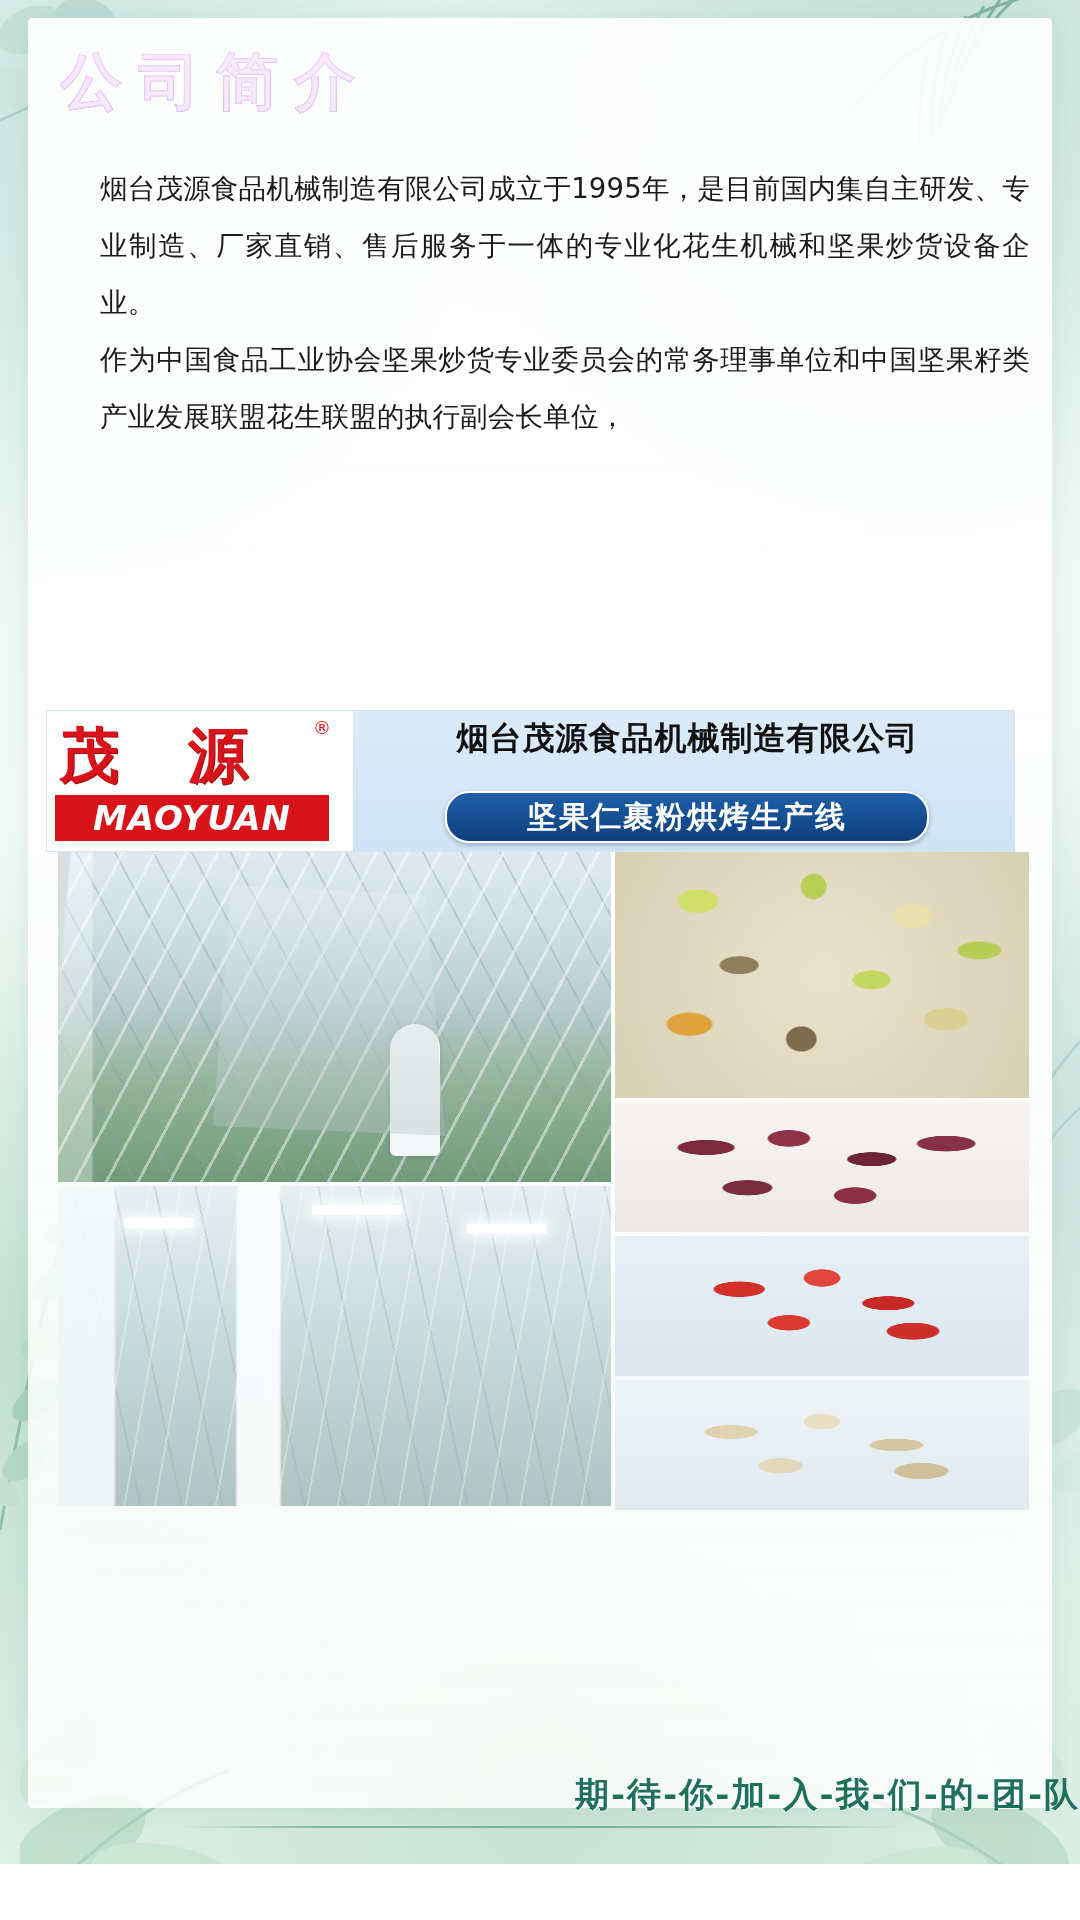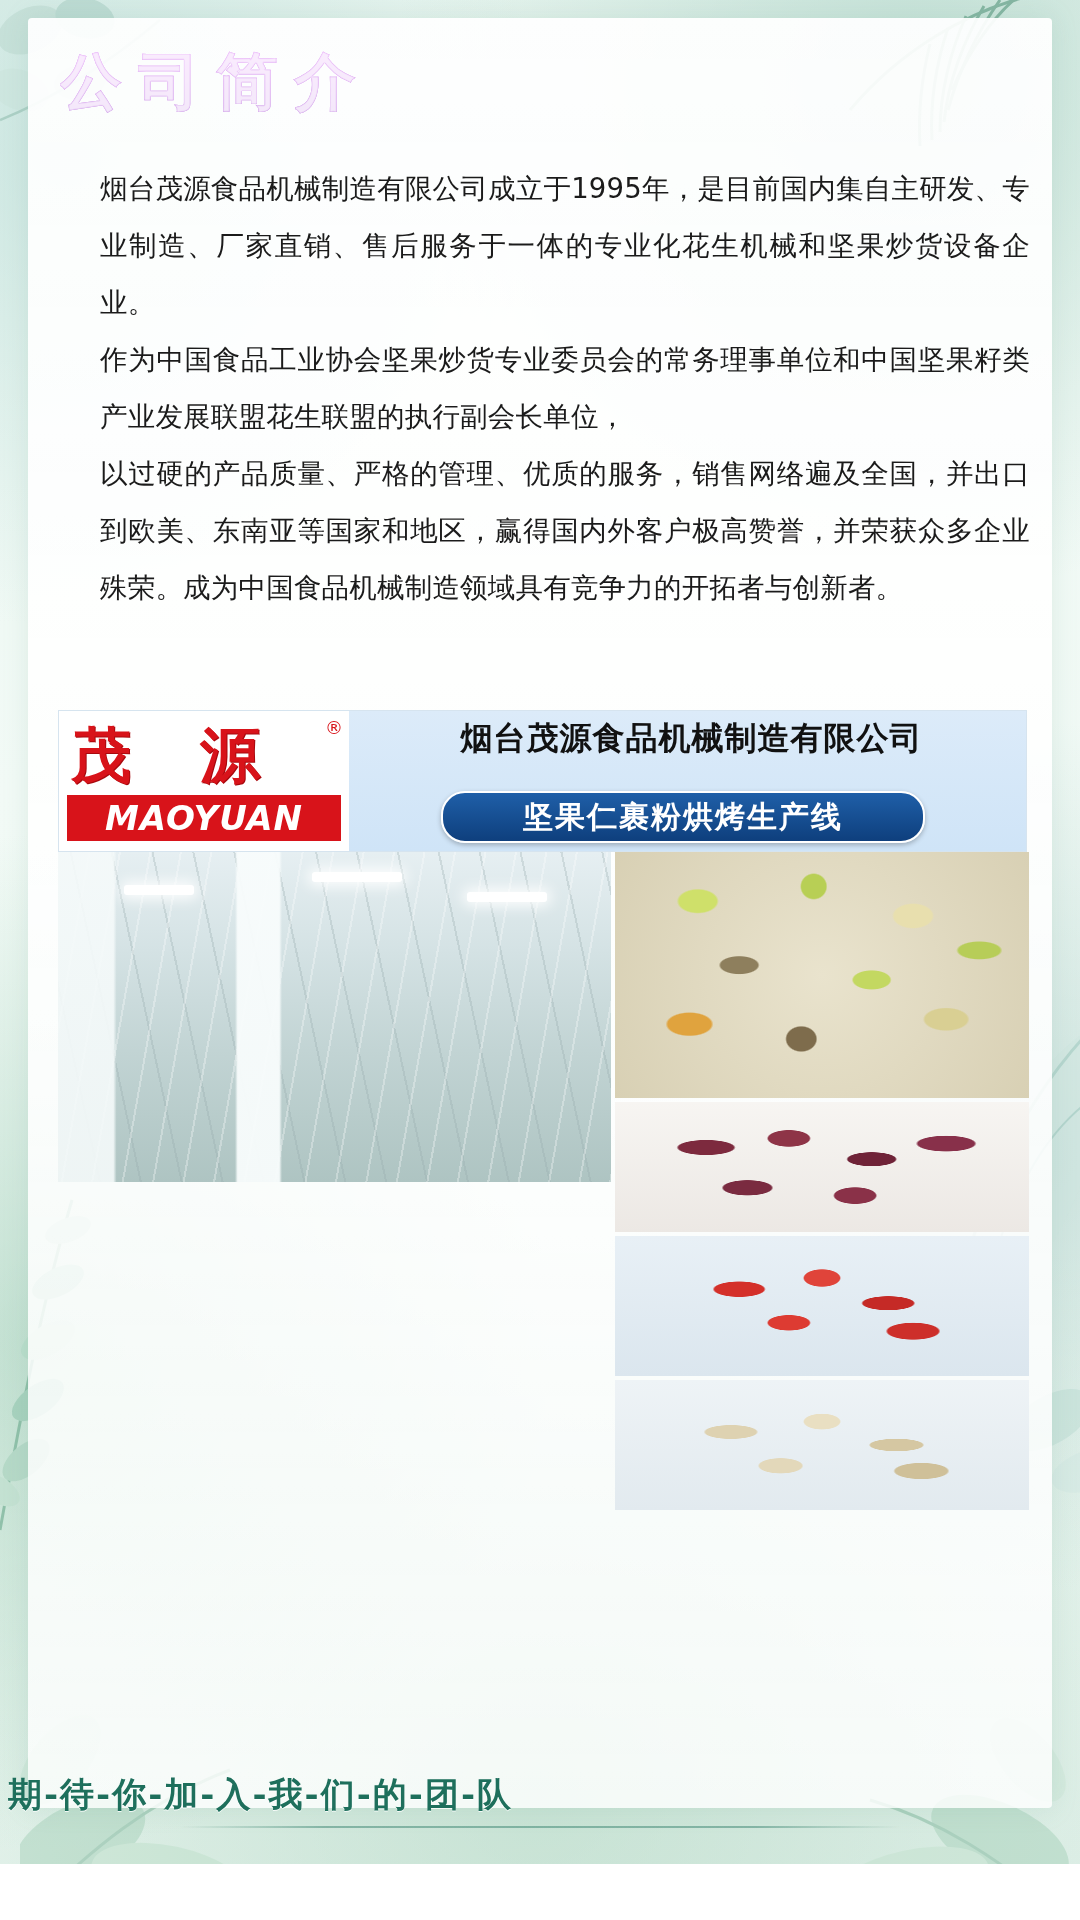--- a/index.html
+++ b/index.html
@@ -81,28 +81,29 @@
   }
   .body-text p {
     margin: 0;
     text-align: justify;
     text-justify: inter-ideograph;
   }
 
   
   .banner {
     position: absolute;
-    left: 58px;
+    left: 46px;
     top: 710px;
     width: 967px;
     height: 140px;
     display: flex;
     background: #ffffff;
     border: 1px solid #d6e4ef;
     overflow: hidden;
+    gap: 16px;
   }
   .banner-logo {
     width: 290px;
     height: 100%;
     background: #ffffff;
     position: relative;
     flex: 0 0 290px;
   }
   .logo-top {
     position: absolute;
@@ -328,21 +329,21 @@
       radial-gradient(ellipse at 74% 70%, #cfc099 0 6%, rgba(0,0,0,0) 6.5%),
       linear-gradient(180deg, #eef3f6 0%, #e2eaef 100%);
   }
 
   
   .footer {
     position: absolute;
     left: 8px;
     right: 0;
     bottom: 46px;
-    text-align: left;
+    text-align: right;
   }
   .footer-text {
     display: inline-block;
     font-family: "DejaVu Serif", "Liberation Serif", serif;
     font-size: 34px;
     font-weight: bold;
     color: #1e6f5c;
     letter-spacing: 2px;
     text-shadow: 0 1px 0 rgba(255,255,255,0.8);
   }
@@ -435,38 +436,41 @@
     </svg>
   </div>
 
   <div class="content-card"></div>
 
   <div class="title">公司简介</div>
 
   <div class="body-text">
     <p>烟台茂源食品机械制造有限公司成立于1995年，是目前国内集自主研发、专业制造、厂家直销、售后服务于一体的专业化花生机械和坚果炒货设备企业。</p>
     <p> 作为中国食品工业协会坚果炒货专业委员会的常务理事单位和中国坚果籽类产业发展联盟花生联盟的执行副会长单位，</p>
-    <p>以过硬的产品质量、严格的管理、优质的服务，销售网络遍及全国，并出口到欧美、东南亚等国家和地区，赢得国内外客户极高赞誉，并荣获众多企业殊荣。成为中国食品机械制造领域具有竞争力的开拓者与创新者。</p>
   </div>
 
   <div class="banner">
     <div class="banner-logo">
       <div class="logo-top">
         <span class="logo-cn">茂 源</span>
       </div>
       <span class="logo-reg">®</span>
       <div class="logo-bottom">MAOYUAN</div>
     </div>
     <div class="banner-right">
       <div class="company-cn">烟台茂源食品机械制造有限公司</div>
       <div class="product-pill">坚果仁裹粉烘烤生产线</div>
     </div>
   </div>
 
   <div class="collage">
+    <div class="photo factory-1">
+      <div class="worker"></div>
+      <span class="caption">车间不锈钢生产线与操作员</span>
+    </div>
 
     <div class="right-col">
       <div class="photo nuts-mixed">
         <span class="caption">多口味裹粉坚果仁</span>
       </div>
       <div class="photo nuts-purple">
         <span class="caption">紫薯味裹粉腰果</span>
       </div>
       <div class="photo nuts-red">
         <span class="caption">辣味红色裹粉腰果</span>

